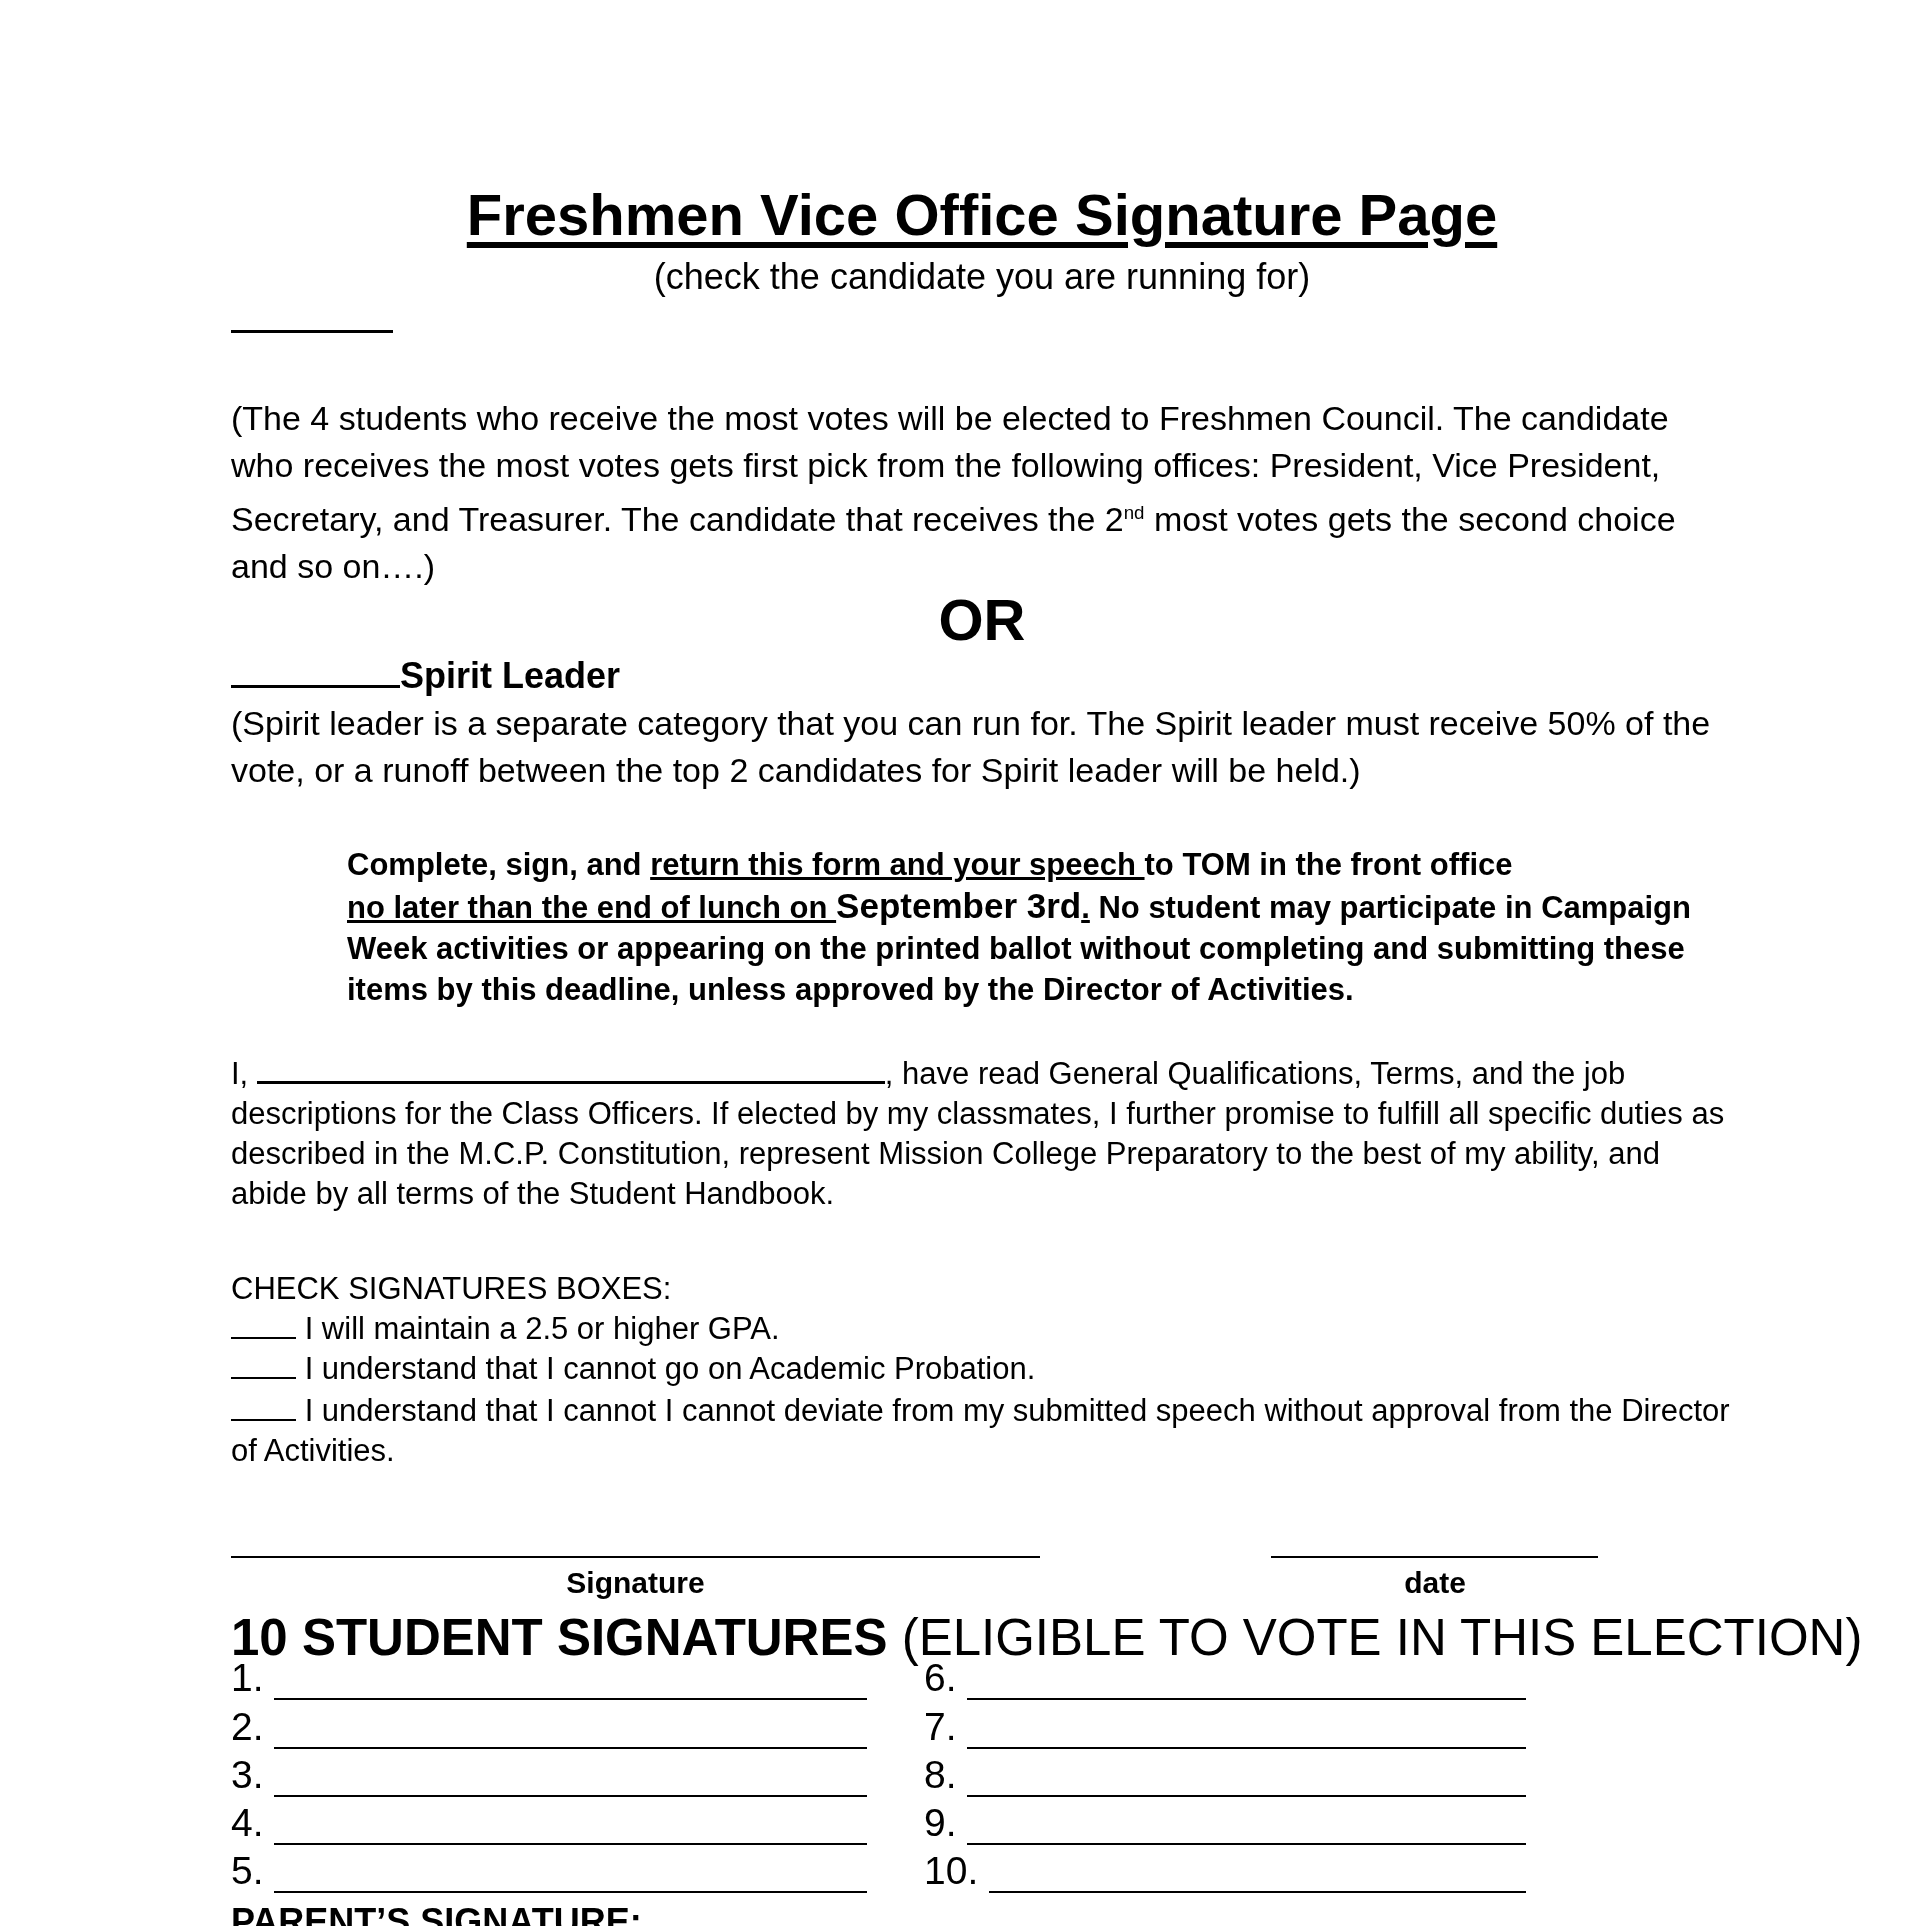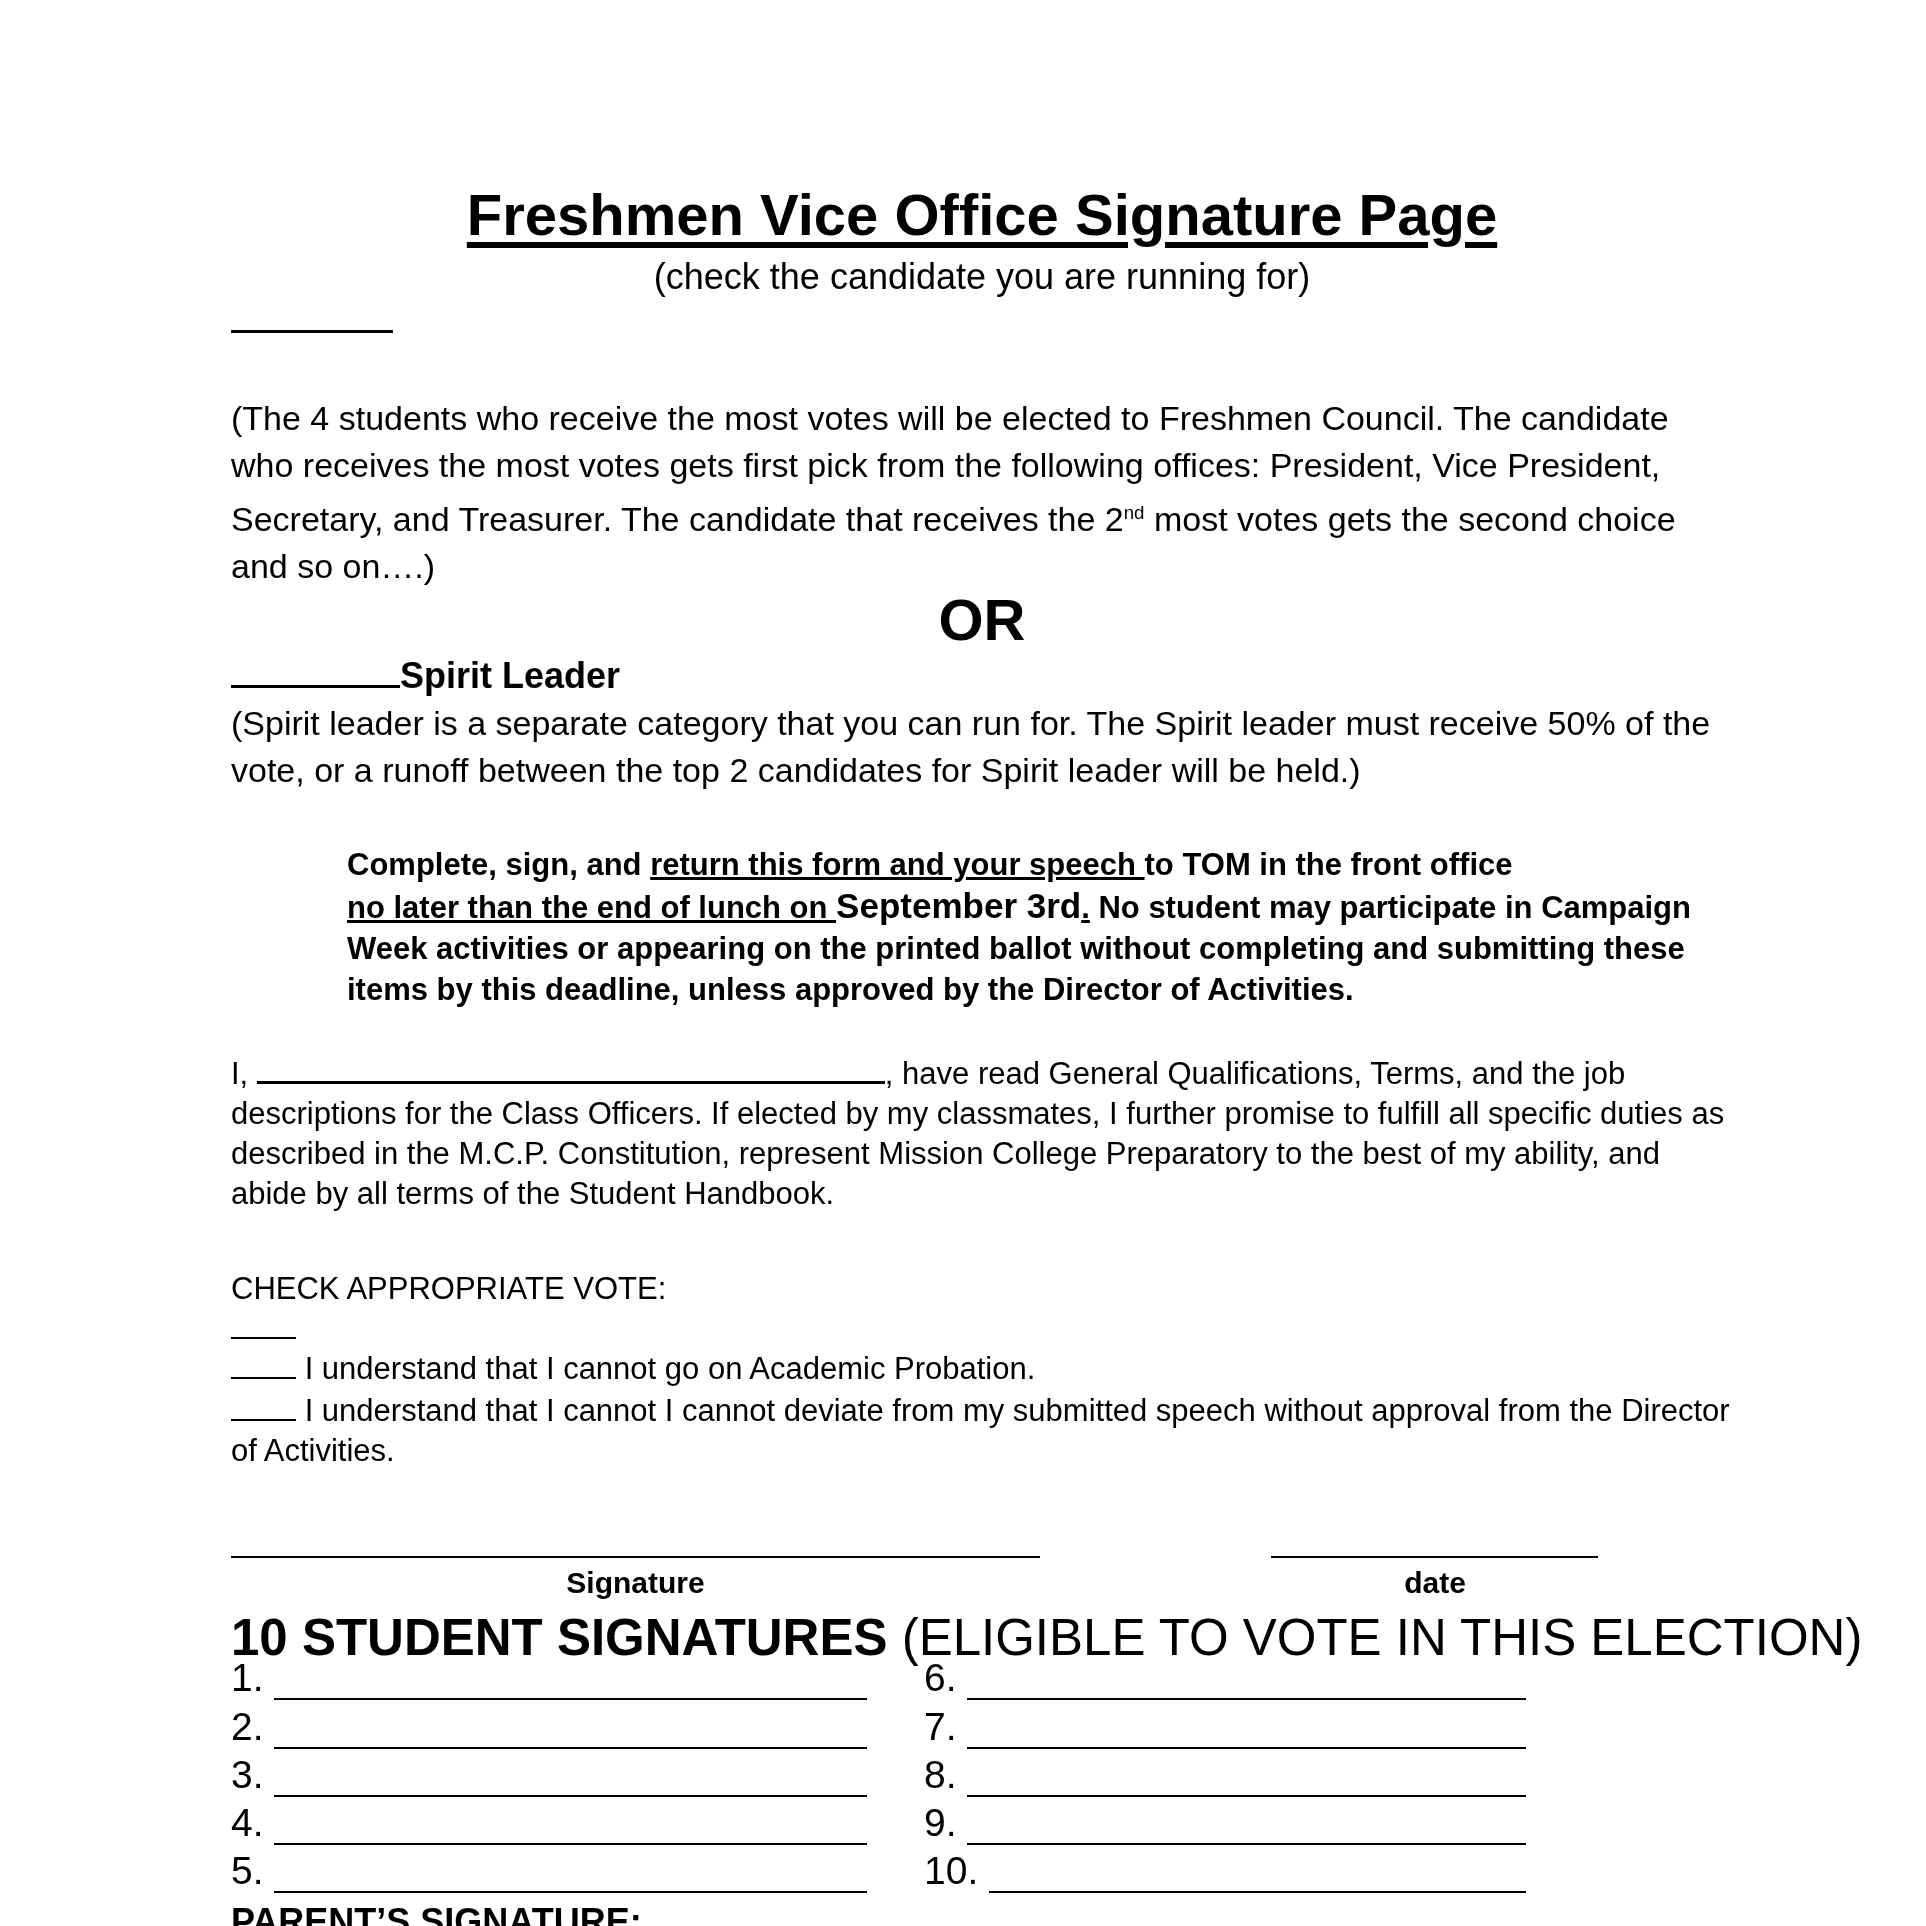--- a/index.html
+++ b/index.html
@@ -54,22 +54,22 @@
 
   <div class="abs spirit-row">
     <span class="blank-line" style="width:169px"></span><span>Spirit Leader</span>
   </div>
   <div class="abs para spirit-desc">(Spirit leader is a separate category that you can run for. The Spirit leader must receive 50% of the vote, or a runoff between the top 2 candidates for Spirit leader will be held.)</div>
 
   <div class="abs notice"><span>Complete, sign, and </span><u>return this form and your speech </u><span>to TOM in the front office </span><br><u>no later than the end of lunch on </u><span class="big">September 3rd</span><u>.</u><span> No student may participate in Campaign Week activities or appearing on the printed ballot without completing and submitting these items by this deadline, unless approved by the Director of Activities.</span></div>
 
   <div class="abs pledge"><span>I, </span><span class="blank-line" style="width:628px"></span><span>, have read General Qualifications, Terms, and the job descriptions for the Class Officers.  If elected by my classmates, I further promise to fulfill all specific duties as described in the M.C.P. Constitution, represent Mission College Preparatory to the best of my ability, and abide by all terms of the Student Handbook.</span></div>
 
-  <div class="abs small" style="top:1271px;left:0">CHECK APPROPRIATE VOTE:</div>
-  <div class="abs small" style="top:1311px;left:0"><span class="check-line"></span> </div>
+  <div class="abs small" style="top:1271px;left:0">CHECK SIGNATURES BOXES:</div>
+  <div class="abs small" style="top:1311px;left:0"><span class="check-line"></span> <span>I will maintain a 2.5 or higher GPA.</span></div>
   <div class="abs small" style="top:1351px;left:0"><span class="check-line"></span> <span>I understand that I cannot go on Academic Probation.</span></div>
   <div class="abs small" style="top:1391px;left:0;width:1502px;white-space:normal;line-height:40px"><span class="check-line"></span> <span>I understand that I cannot I cannot deviate from my submitted speech without approval from the Director of Activities.</span></div>
 
   <div class="sig-line" style="top:1556px;left:0;width:809px"></div>
   <div class="sig-line" style="top:1556px;left:1040px;width:327px"></div>
   <div class="sig-label" style="top:1566px;left:289px;width:231px">Signature</div>
   <div class="sig-label" style="top:1566px;left:1127px;width:154px">date</div>
 
   <div class="abs students-head"><b>10 STUDENT SIGNATURES</b><span> (ELIGIBLE TO VOTE IN THIS ELECTION)</span></div>
 

